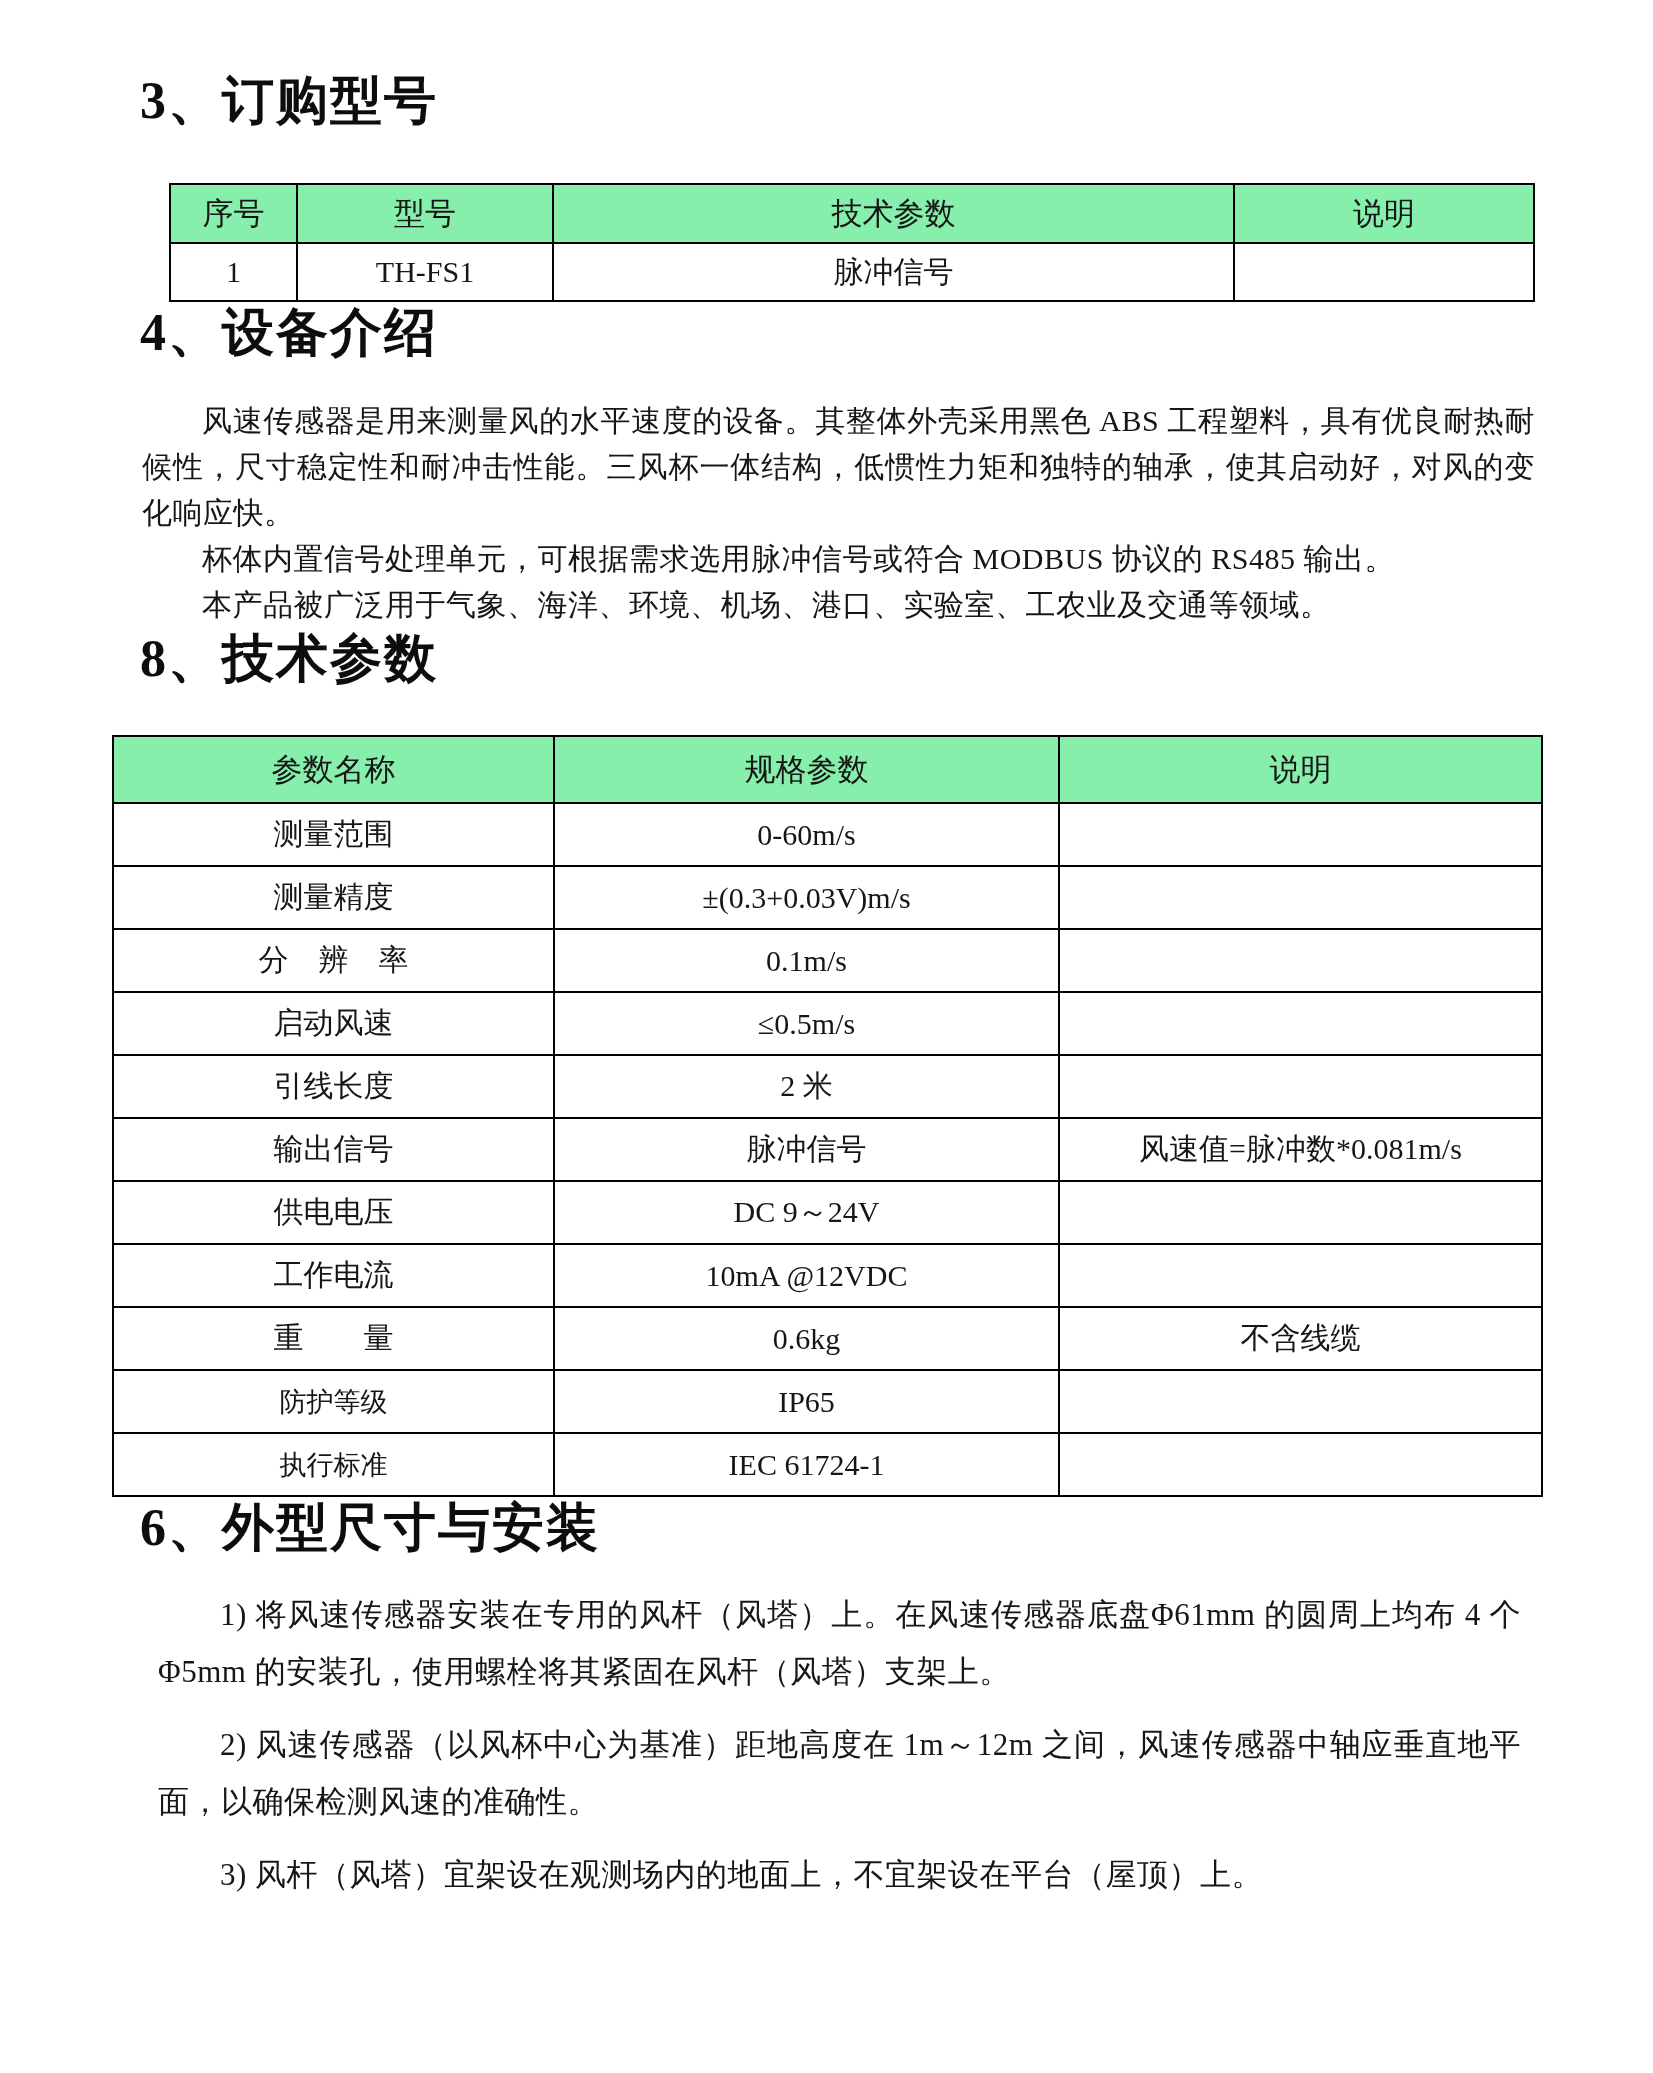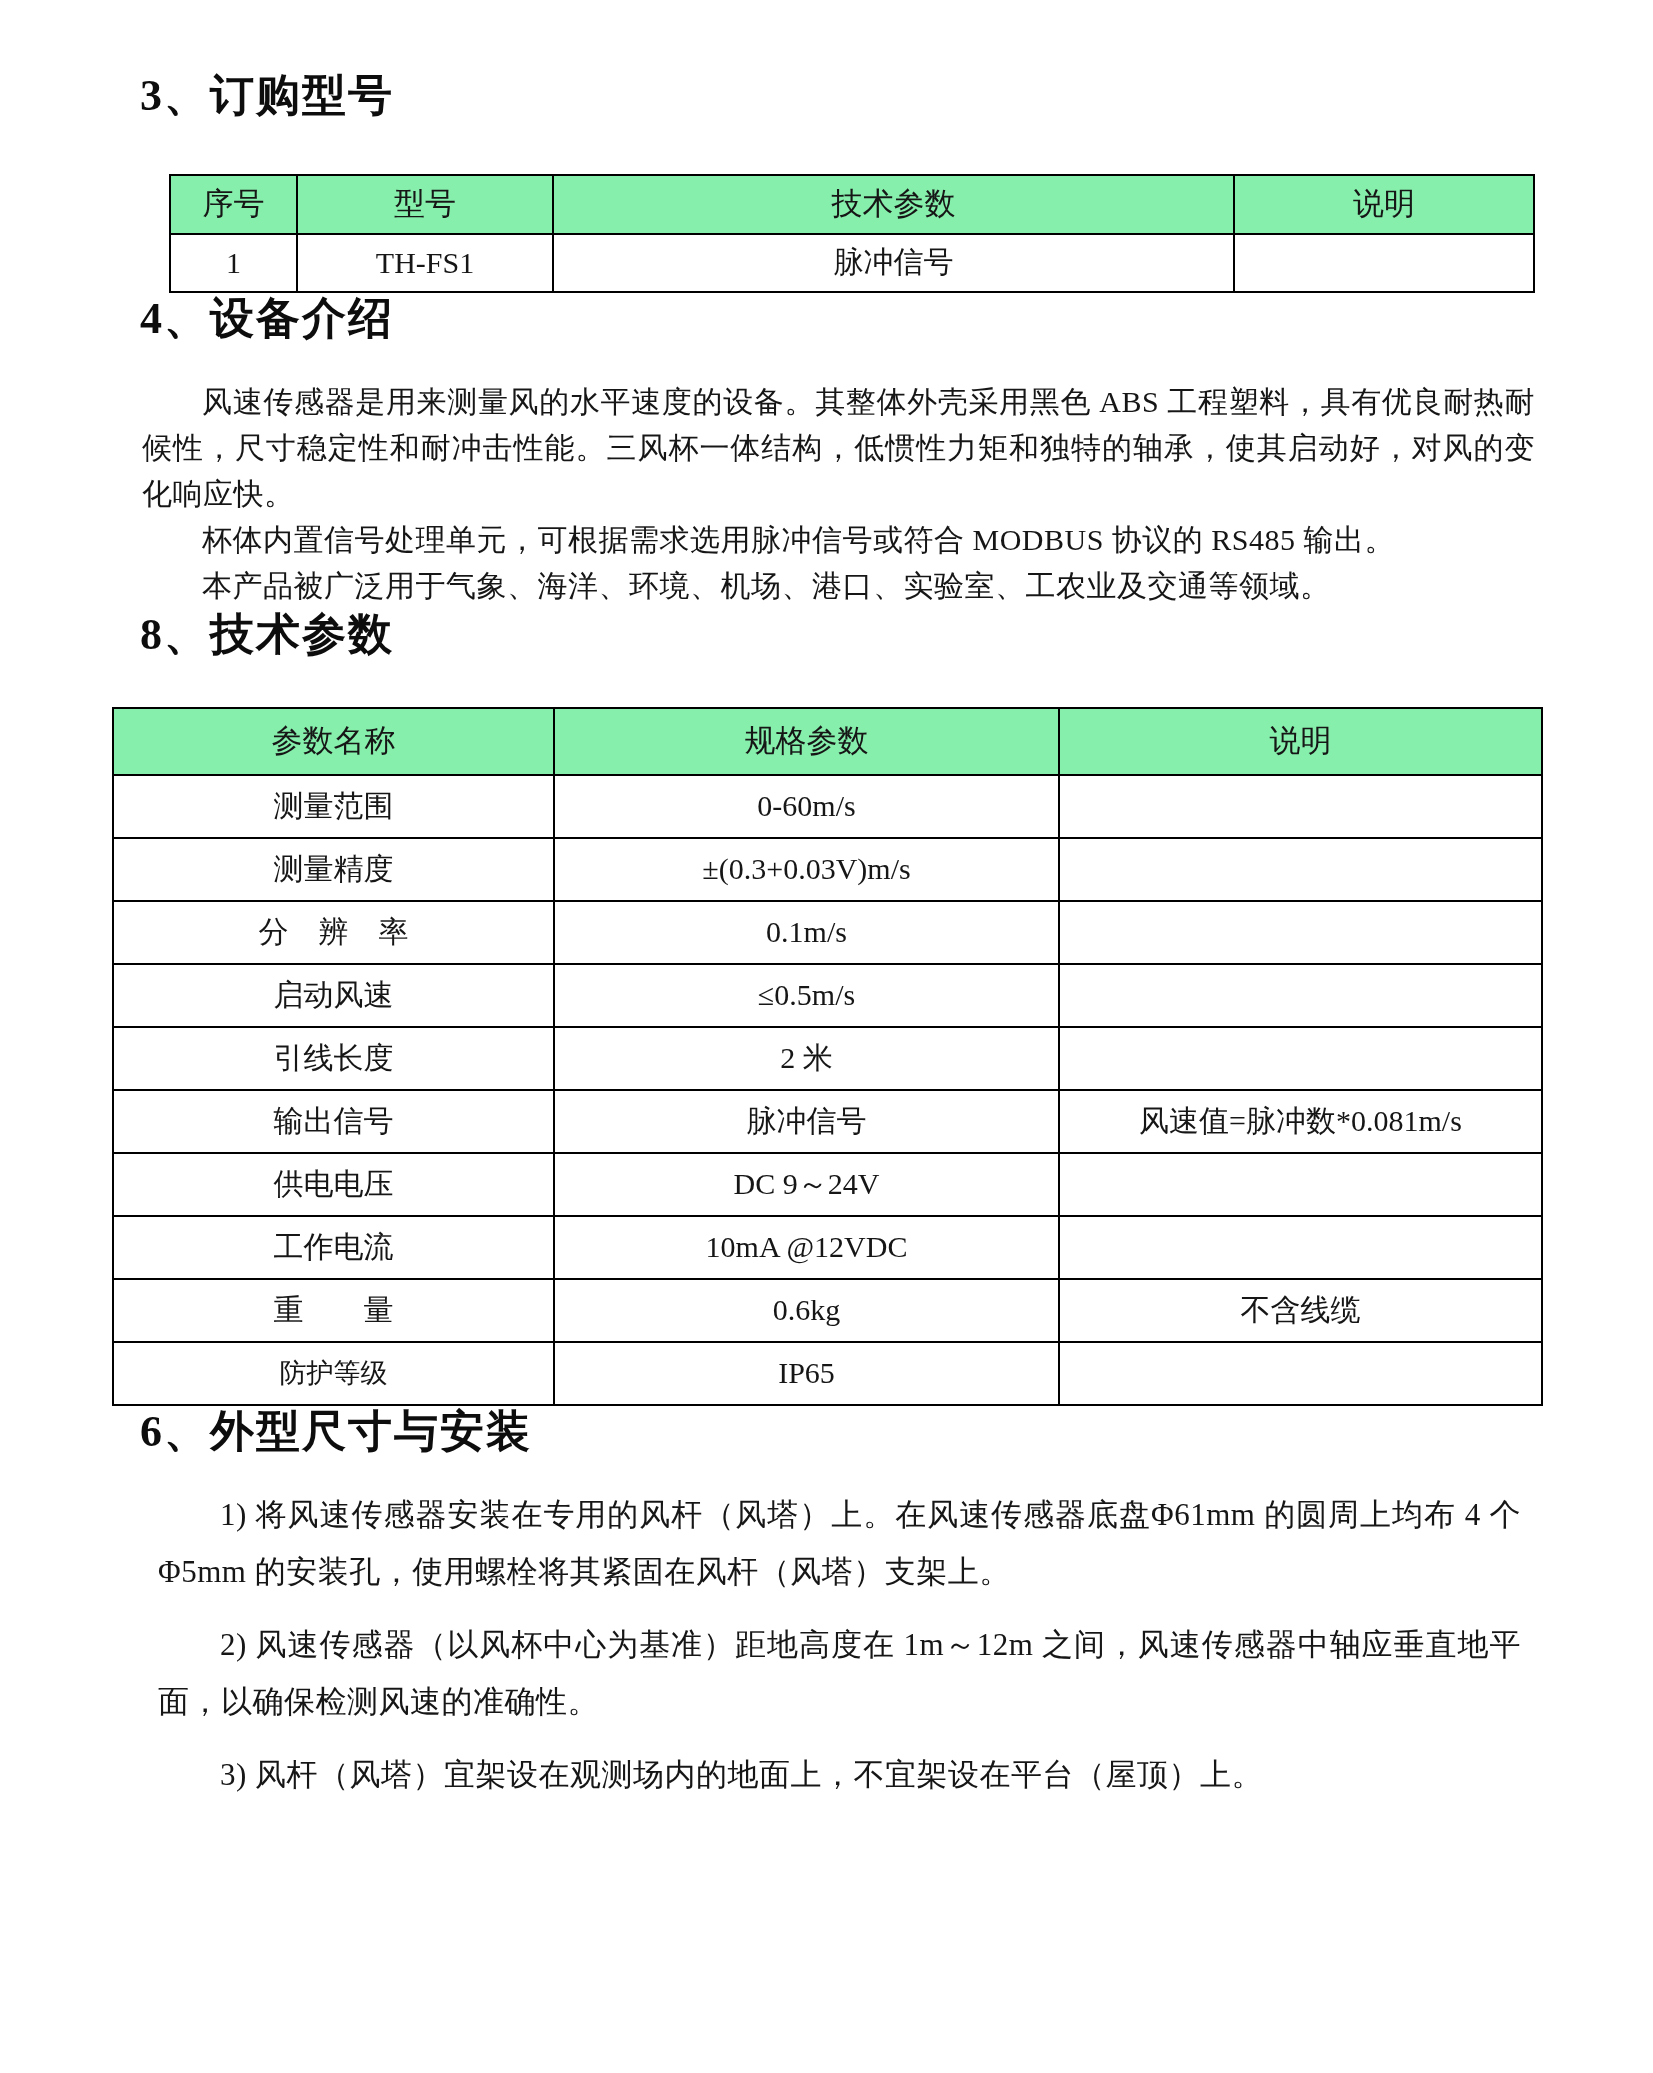--- a/index.html
+++ b/index.html
@@ -17,21 +17,21 @@
   }
   .page {
     width: 1653px;
     height: 2073px;
     padding-top: 70px;
     box-sizing: border-box;
     background: #ffffff;
   }
   h2.sec-heading {
     margin: 0 0 0 140px;
-    font-size: 44px;
+    font-size: 52px;
     line-height: 1.18;
     font-weight: 700;
     letter-spacing: 2px;
     color: #0d0d0d;
   }
   
   table.doc-table {
     border-collapse: collapse;
     table-layout: fixed;
     font-size: 30px;
@@ -191,20 +191,25 @@
         <tr>
           <td>重　　量</td>
           <td>0.6kg</td>
           <td>不含线缆</td>
         </tr>
         <tr>
           <td>防护等级</td>
           <td>IP65</td>
           <td></td>
         </tr>
+        <tr>
+          <td>执行标准</td>
+          <td>IEC 61724-1</td>
+          <td></td>
+        </tr>
       </tbody>
     </table>
 
   <h2 class="sec-heading sec6-heading">6、外型尺寸与安装</h2>
 
   <div class="install-block">
     <p>1) 将风速传感器安装在专用的风杆（风塔）上。在风速传感器底盘Φ61mm 的圆周上均布 4 个Φ5mm 的安装孔，使用螺栓将其紧固在风杆（风塔）支架上。</p>
     <p>2) 风速传感器（以风杯中心为基准）距地高度在 1m～12m 之间，风速传感器中轴应垂直地平面，以确保检测风速的准确性。</p>
     <p>3) 风杆（风塔）宜架设在观测场内的地面上，不宜架设在平台（屋顶）上。</p>
   </div>

